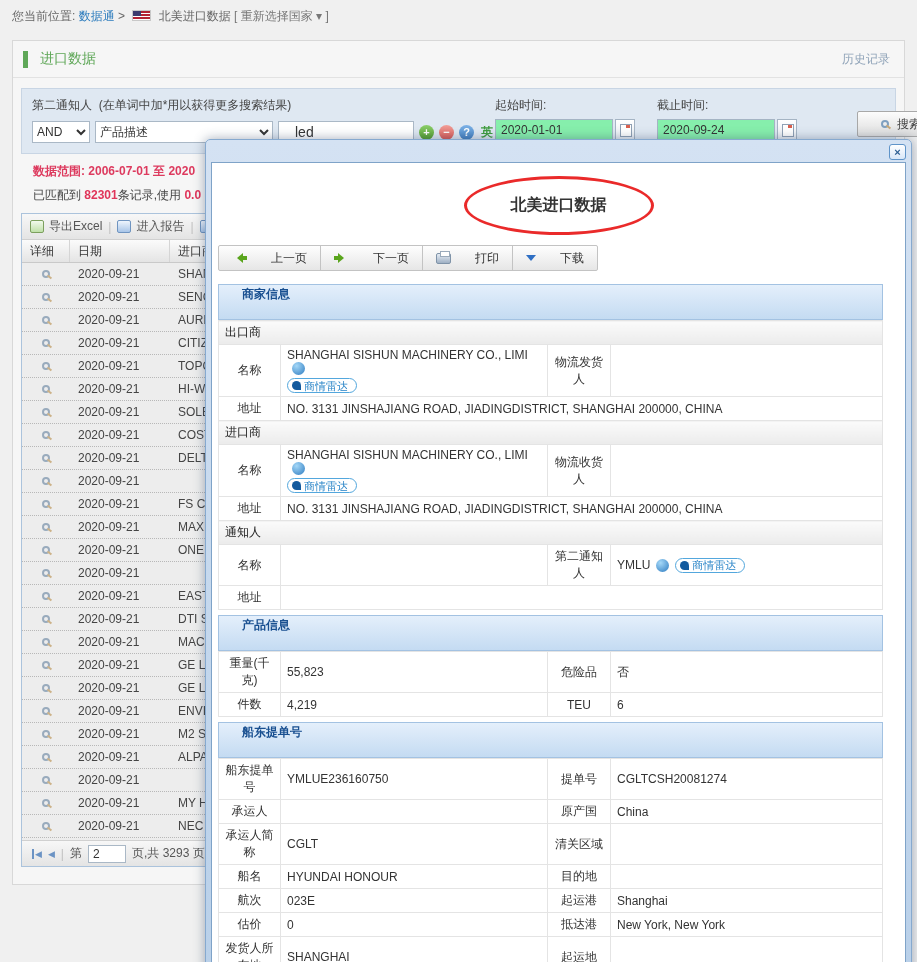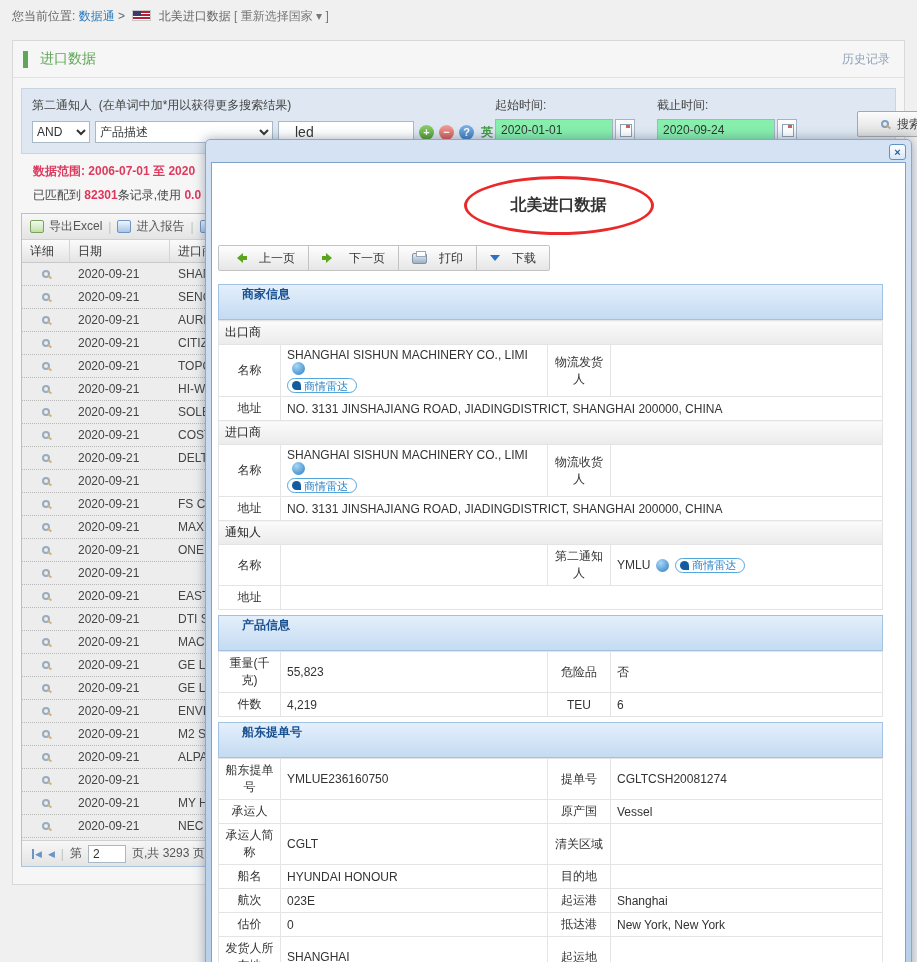--- a/index.html
+++ b/index.html
@@ -83,21 +83,21 @@
     background:linear-gradient(#d4e2f3,#b9d0e9); border:1px solid #86a9cf; border-radius:5px 5px 0 0;
     box-shadow:0 0 12px rgba(50,70,100,.45); }
   .modal-close { position:absolute; top:4px; right:5px; width:17px; height:16px; background:linear-gradient(#ffffff,#d8e7f8);
     border:1px solid #5f94c9; border-radius:3px; color:#2c5f94; font-weight:bold; font-size:11px; line-height:14px;
     text-align:center; cursor:pointer; }
   .modal-inner { position:absolute; left:5px; right:5px; top:22px; bottom:0; background:#fff; border:1px solid #7fa3c8; overflow:hidden; }
   .title-wrap { text-align:center; margin-top:13px; }
   .title-ellipse { display:inline-block; border:3px solid #ea2a2a; border-radius:50%; padding:16px 44px; }
   .modal-title { font-size:16px; font-weight:bold; color:#333; }
   .modal-toolbar { display:flex; margin:10px 0 13px 6px; }
-  .mbtn { display:flex; align-items:center; gap:12px; height:26px; padding:0 13px; background:linear-gradient(#fefefe,#e6e6e6);
+  .mbtn { display:flex; align-items:center; gap:24px; height:26px; padding:0 13px; background:linear-gradient(#fefefe,#e6e6e6);
     border:1px solid #c3c3c3; margin-left:-1px; color:#333; cursor:pointer;text-align:center; }
   .mbtn:first-child { border-radius:2px 0 0 2px; margin-left:0; }
   .mbtn:last-child { border-radius:0 2px 2px 0; }
   .arrwrap { display:flex; align-items:center; }
   .tri-l { width:0; height:0; border:5px solid transparent; border-right:6px solid #5aa51d; }
   .tri-r { width:0; height:0; border:5px solid transparent; border-left:6px solid #5aa51d; }
   .tri-d { width:0; height:0; border:5px solid transparent; border-top:6px solid #2f6fc4; margin-top:4px; }
   .stem { width:4px; height:4px; background:#5aa51d; }
   .print-ico { display:inline-block; width:15px; height:11px; background:linear-gradient(#e6edf5,#9fb0c4);
     border:1px solid #7f93a8; border-radius:2px; position:relative; }
@@ -541,21 +541,21 @@
               <tr>
                 <td class="lbl">船东提单号</td>
                 <td>YMLUE236160750</td>
                 <td class="lbl">提单号</td>
                 <td>CGLTCSH20081274</td>
               </tr>
               <tr>
                 <td class="lbl">承运人</td>
                 <td></td>
                 <td class="lbl">原产国</td>
-                <td>Vessel</td>
+                <td>China</td>
               </tr>
               <tr>
                 <td class="lbl">承运人简称</td>
                 <td>CGLT</td>
                 <td class="lbl">清关区域</td>
                 <td></td>
               </tr>
               <tr>
                 <td class="lbl">船名</td>
                 <td>HYUNDAI HONOUR</td>

